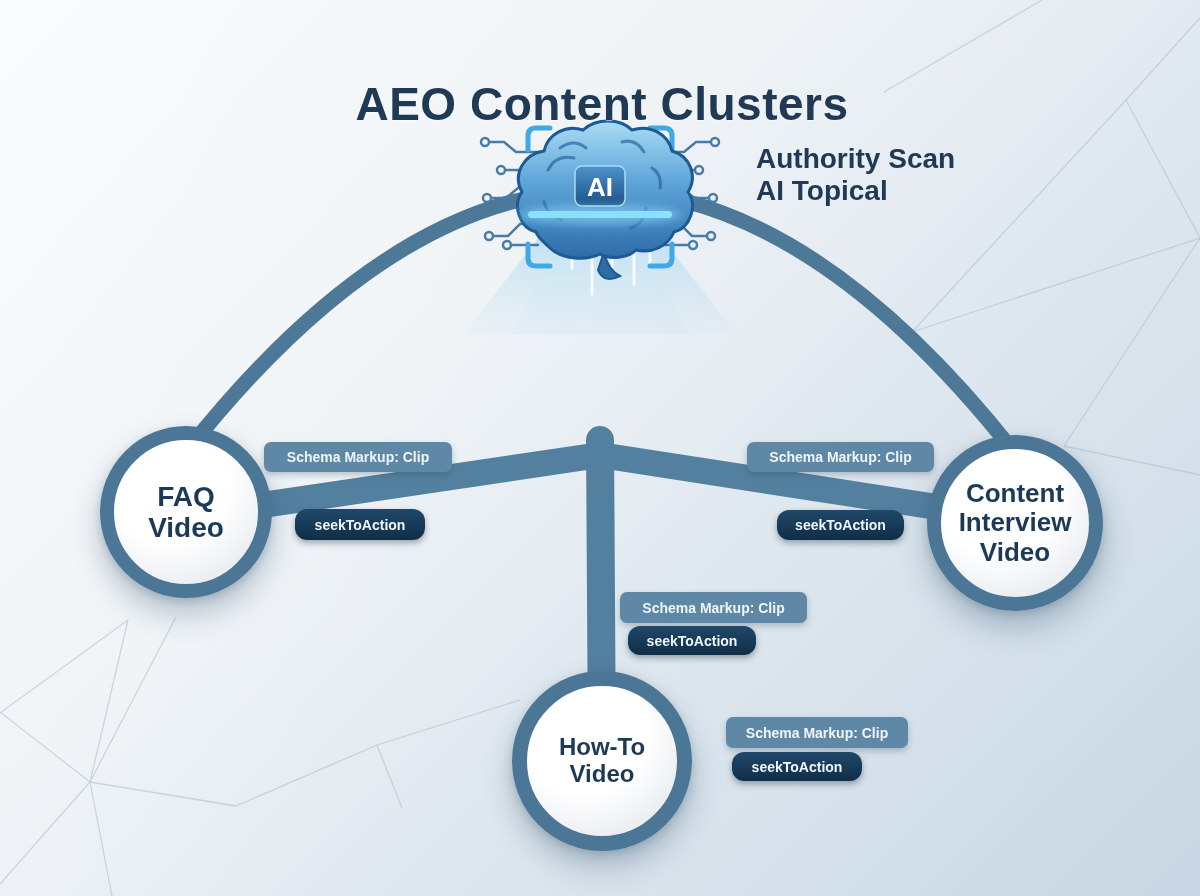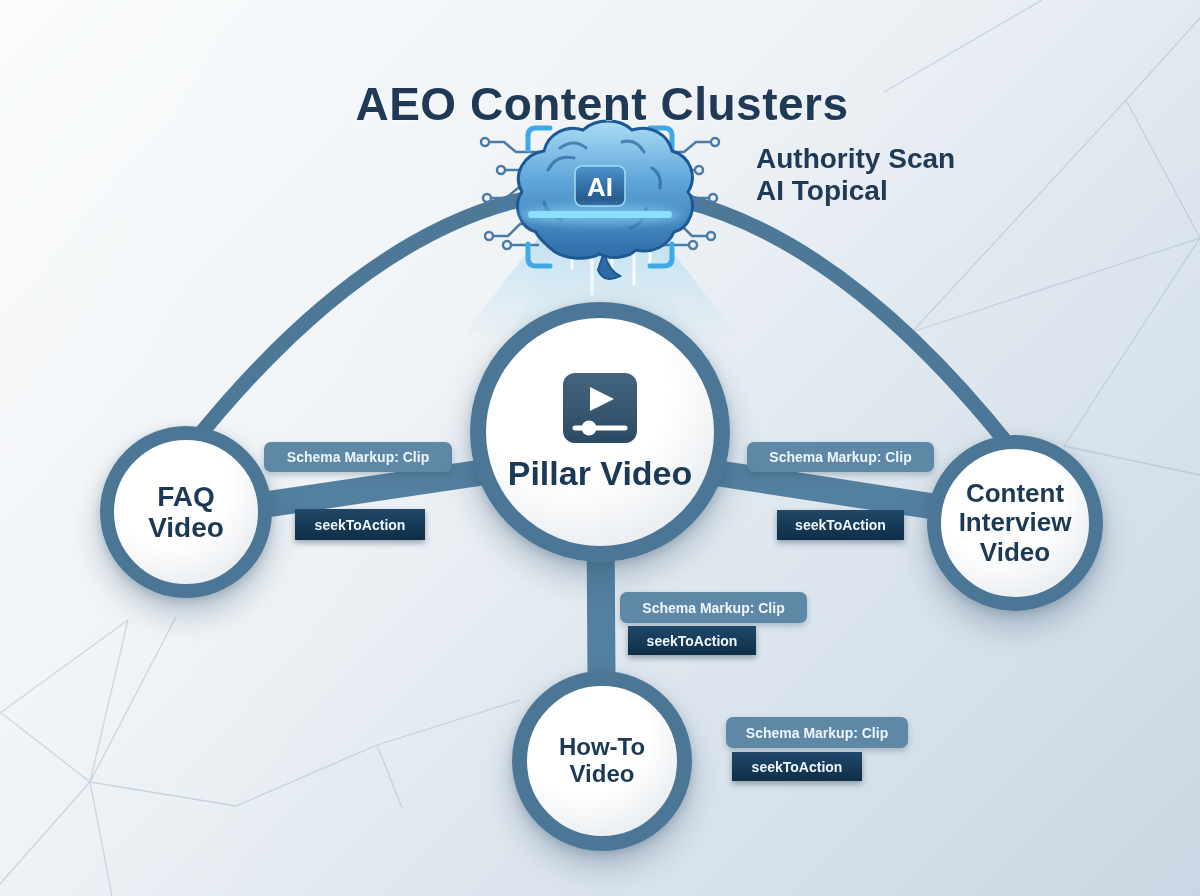--- a/index.html
+++ b/index.html
@@ -40,21 +40,21 @@
   .node-howto .node-label{font-size:24px;}
   .badge{
     position:absolute;z-index:3;display:flex;align-items:center;justify-content:center;
     color:#eef6fb;font-weight:bold;font-size:14px;white-space:nowrap;
   }
   .badge-schema{
     background:#5e88a6;border-radius:7px;
     box-shadow:0 3px 6px rgba(40,70,95,.28);
   }
   .badge-seek{
-    background:linear-gradient(180deg,#20486a,#0f2e47);border-radius:0;
+    background:linear-gradient(180deg,#20486a,#0f2e47);border-radius:12px;
     box-shadow:0 3px 6px rgba(25,50,75,.4);
   }
 </style>
 </head>
 <body>
 
 <div class="stage">
 
   <svg class="art" width="1200" height="896" viewBox="0 0 1200 896">
     <defs>
@@ -180,29 +180,20 @@
     </g>
   </svg>
 
   <h1 class="title">AEO Content Clusters</h1>
 
   <div class="scan-label">
     <div>Authority Scan</div>
     <div>AI Topical</div>
   </div>
 
-  <div class="node node-pillar">
-    <svg width="76" height="72" viewBox="0 0 76 72">
-      <rect x="1" y="1" width="74" height="70" rx="12" fill="url(#iconGrad)"></rect>
-      <polygon points="28,15 28,39 52,27" fill="#ffffff"></polygon>
-      <line x1="13" y1="56" x2="63" y2="56" stroke="#ffffff" stroke-width="5" stroke-linecap="round"></line>
-      <circle cx="27" cy="56" r="7.5" fill="#ffffff"></circle>
-    </svg>
-    <div class="node-label">Pillar Video</div>
-  </div>
 
   <div class="node node-faq">
     <div class="node-label">
       <div>FAQ</div>
       <div>Video</div>
     </div>
   </div>
 
   <div class="node node-expert">
     <div class="node-label">

